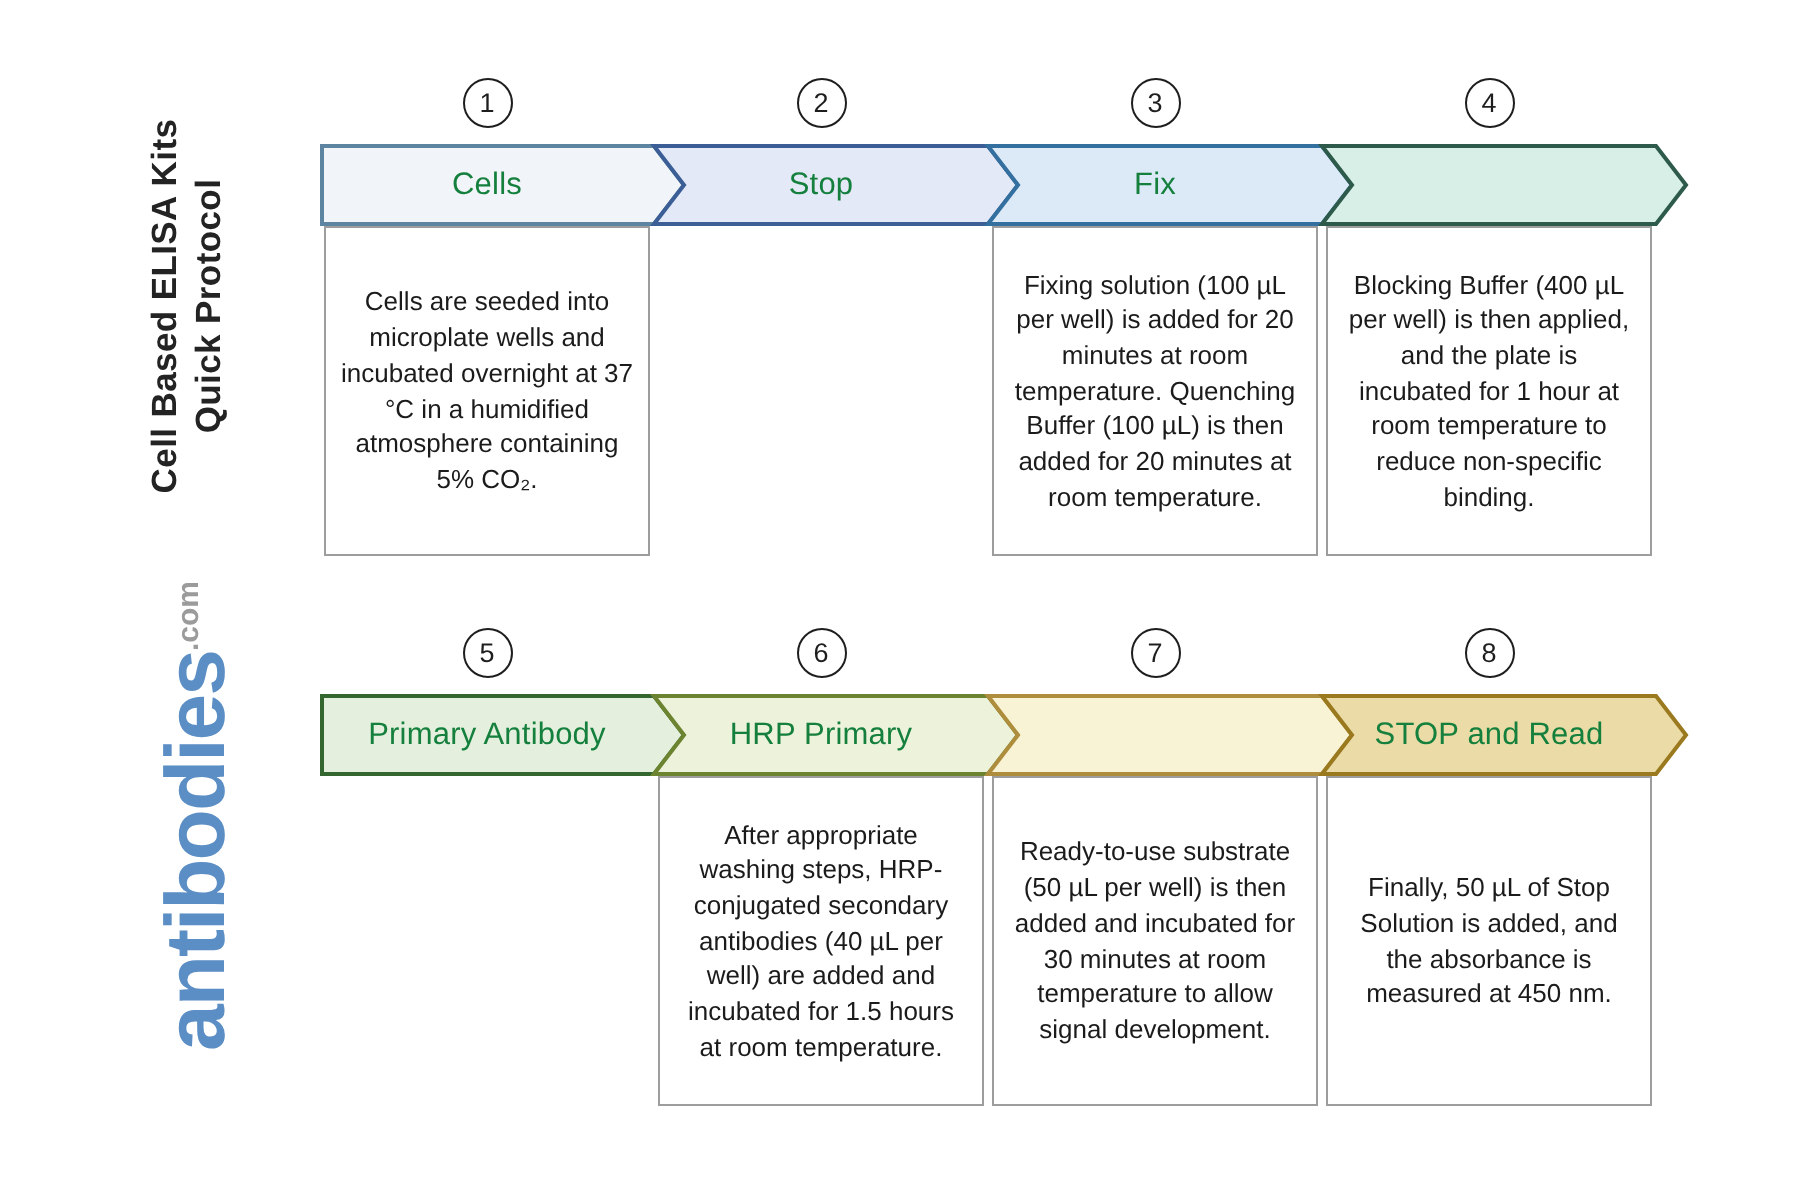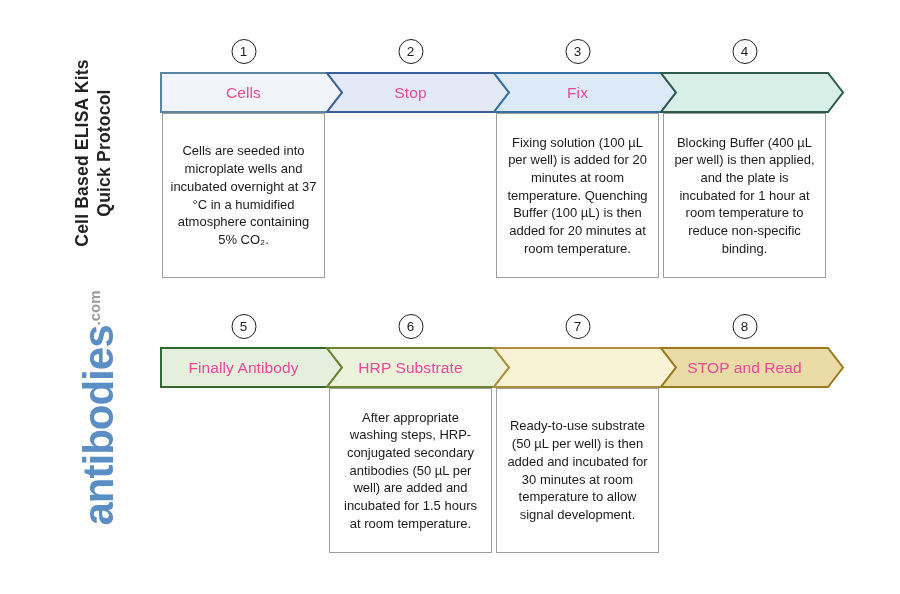--- a/index.html
+++ b/index.html
@@ -100,21 +100,21 @@
   .banner-label {
     position: absolute;
     top: 33px;
     left: 0;
     width: 167px;
     height: 41px;
     display: flex;
     align-items: center;
     justify-content: center;
     font-size: 15.5px;
-    color: #ec4899;
+    color: #15803d;
     letter-spacing: 0.1px;
   }
 
   .desc-box {
     position: absolute;
     top: 74px;
     left: 2px;
     right: 2px;
     height: 165px;
     box-sizing: border-box;
@@ -192,47 +192,50 @@
 
   </div>
 
   <div class="protocol-row row-2">
 
     <div class="step c0">
       <div class="num">5</div>
       <svg class="chev" viewBox="0 0 183 41" preserveAspectRatio="none">
         <polygon points="1,1 167,1 182,20.5 167,40 1,40" stroke-width="2" fill="#e4f0dd" stroke="#34672f"></polygon>
       </svg>
-      <div class="banner-label">Finally Antibody</div>
+      <div class="banner-label">Primary Antibody</div>
     </div>
 
     <div class="step c1">
       <div class="num">6</div>
       <svg class="chev" viewBox="0 0 183 41" preserveAspectRatio="none">
         <polygon points="0,1 167,1 182,20.5 167,40 0,40 15,20.5" stroke-width="2" fill="#edf2da" stroke="#6c8430"></polygon>
       </svg>
-      <div class="banner-label">HRP Substrate</div>
-      <div class="desc-box">
-        <p>After appropriate washing steps, HRP-conjugated secondary antibodies (50 µL per well) are added and incubated for 1.5 hours at room temperature.</p>
+      <div class="banner-label">HRP Primary</div>
+      <div class="desc-box">
+        <p>After appropriate washing steps, HRP-conjugated secondary antibodies (40 µL per well) are added and incubated for 1.5 hours at room temperature.</p>
       </div>
     </div>
 
     <div class="step c2">
       <div class="num">7</div>
       <svg class="chev" viewBox="0 0 183 41" preserveAspectRatio="none">
         <polygon points="0,1 167,1 182,20.5 167,40 0,40 15,20.5" stroke-width="2" fill="#f8f3d4" stroke="#ae8d3c"></polygon>
       </svg>
       <div class="desc-box">
         <p>Ready-to-use substrate (50 µL per well) is then added and incubated for 30 minutes at room temperature to allow signal development.</p>
       </div>
     </div>
 
     <div class="step c3">
       <div class="num">8</div>
       <svg class="chev" viewBox="0 0 183 41" preserveAspectRatio="none">
         <polygon points="0,1 167,1 182,20.5 167,40 0,40 15,20.5" stroke-width="2" fill="#ebdba6" stroke="#9a791f"></polygon>
       </svg>
       <div class="banner-label">STOP and Read</div>
+      <div class="desc-box">
+        <p>Finally, 50 µL of Stop Solution is added, and the absorbance is measured at 450 nm.</p>
+      </div>
     </div>
 
   </div>
 
 </div>
 
 </body></html>

